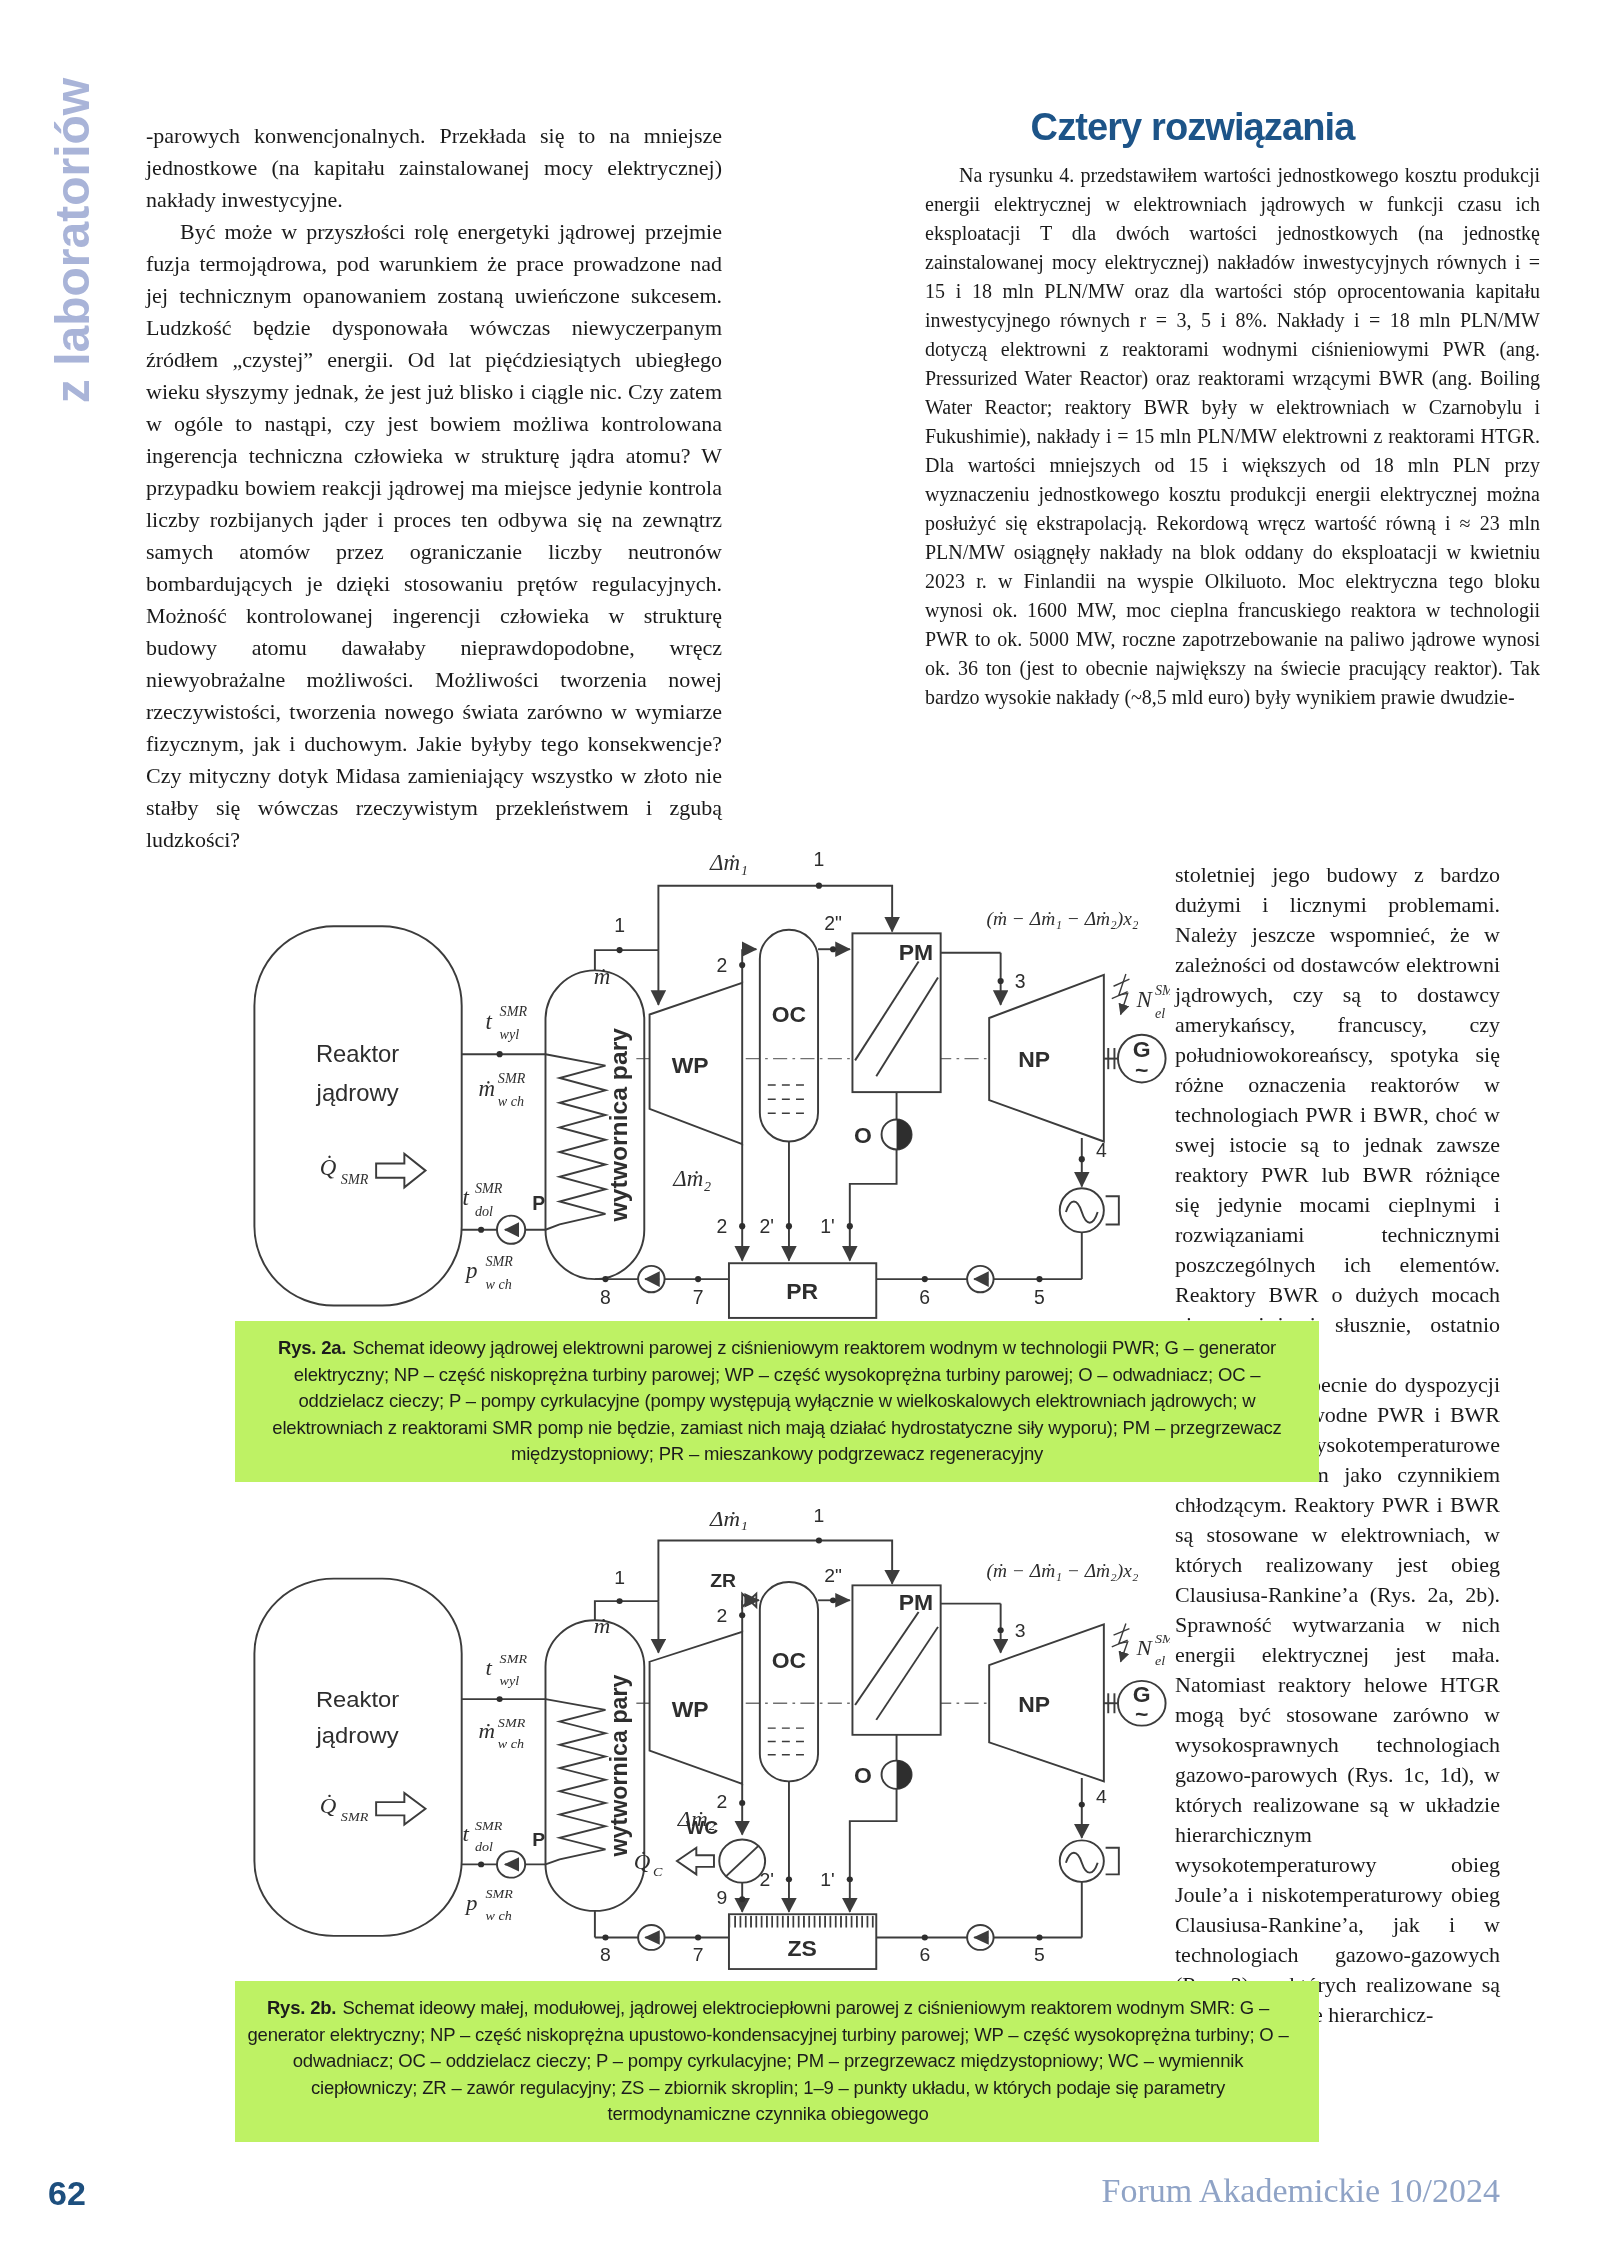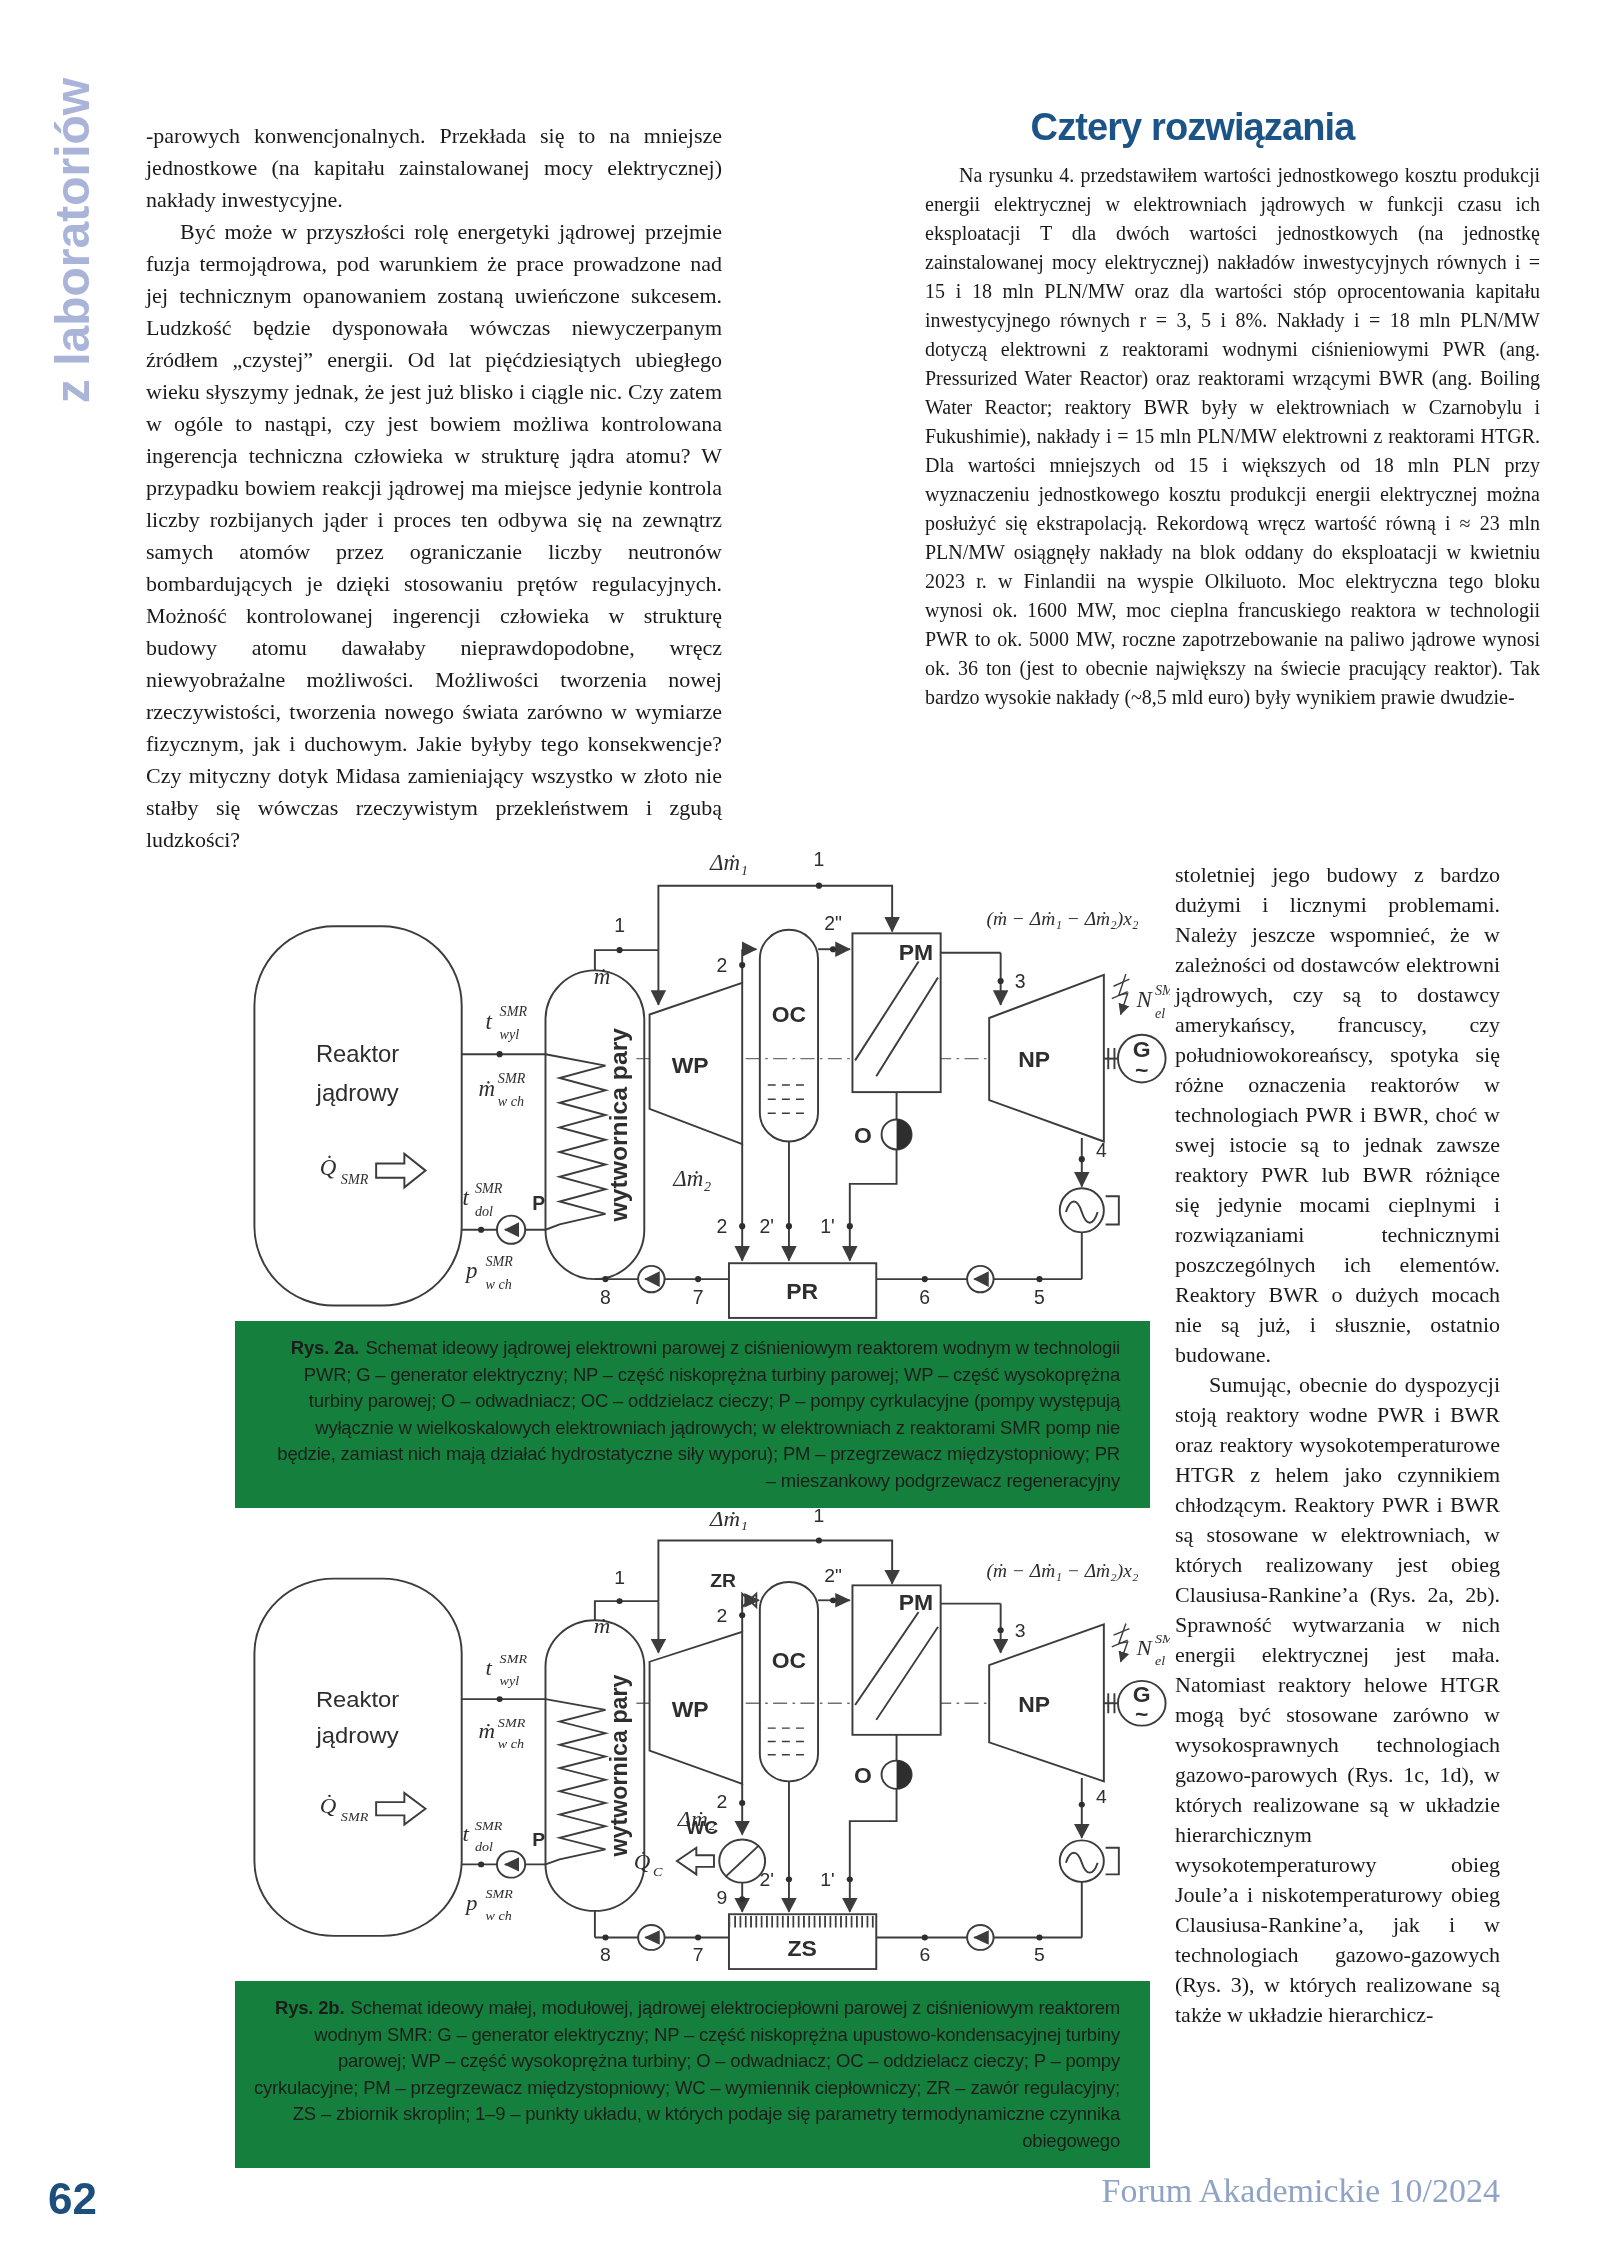--- a/index.html
+++ b/index.html
@@ -17,30 +17,30 @@
   .col-left p, .col-right-wide p, .col-right-narrow p{margin:0;}
   .indent{text-indent:34px;}
   .heading{position:absolute;left:885px;top:106px;width:615px;text-align:center;
            font-family:"Liberation Sans",sans-serif;font-weight:700;font-size:38px;
            letter-spacing:-0.9px;color:#1d5488;}
   .col-right-wide{position:absolute;left:925px;top:161px;width:615px;
             font-size:20px;line-height:29px;text-align:justify;}
   .col-right-narrow{position:absolute;left:1175px;top:860px;width:325px;
             font-size:22px;line-height:30px;text-align:justify;}
   
-  .figcap{position:absolute;left:235px;width:915px;background:#15803d;
+  .figcap{position:absolute;left:235px;width:1084px;background:#bef264;
           font-family:"Liberation Sans",sans-serif;font-size:18.5px;line-height:26.5px;
-          color:#1c1c1c;text-align:right;padding:14px 30px;box-sizing:border-box;
+          color:#1c1c1c;text-align:center;padding:14px 30px;box-sizing:border-box;
           letter-spacing:-0.2px;}
   .figcap .capbold{font-weight:700;margin-right:6.2px;}
   .cap2a{top:1321px;}
   .cap2b{top:1981px;padding-left:12px;}
   
   .pagenum{position:absolute;left:48px;top:2174px;font-family:"Liberation Sans",sans-serif;
-           font-weight:700;font-size:44px;color:#1d4f7e;}
+           font-weight:700;font-size:34px;color:#1d4f7e;}
   .journal{position:absolute;left:885px;top:2172px;width:615px;text-align:right;
            font-family:Liberation Serif, serif;font-size:34px;color:#8fa3c6;}
   
   .diag{position:absolute;}
   .diag .sh{stroke:#3c3c3c;stroke-width:2.2;fill:none;}
   .diag .shf{stroke:#3c3c3c;stroke-width:2.2;fill:#ffffff;}
   .diag .thin{stroke:#3c3c3c;stroke-width:1.6;fill:none;}
   .diag .axis{stroke:#707070;stroke-width:1.6;stroke-dasharray:16 6 3 6;fill:none;}
   .diag .dot{fill:#2e2e2e;stroke:none;}
   .diag .fill{fill:#2e2e2e;stroke:none;}

